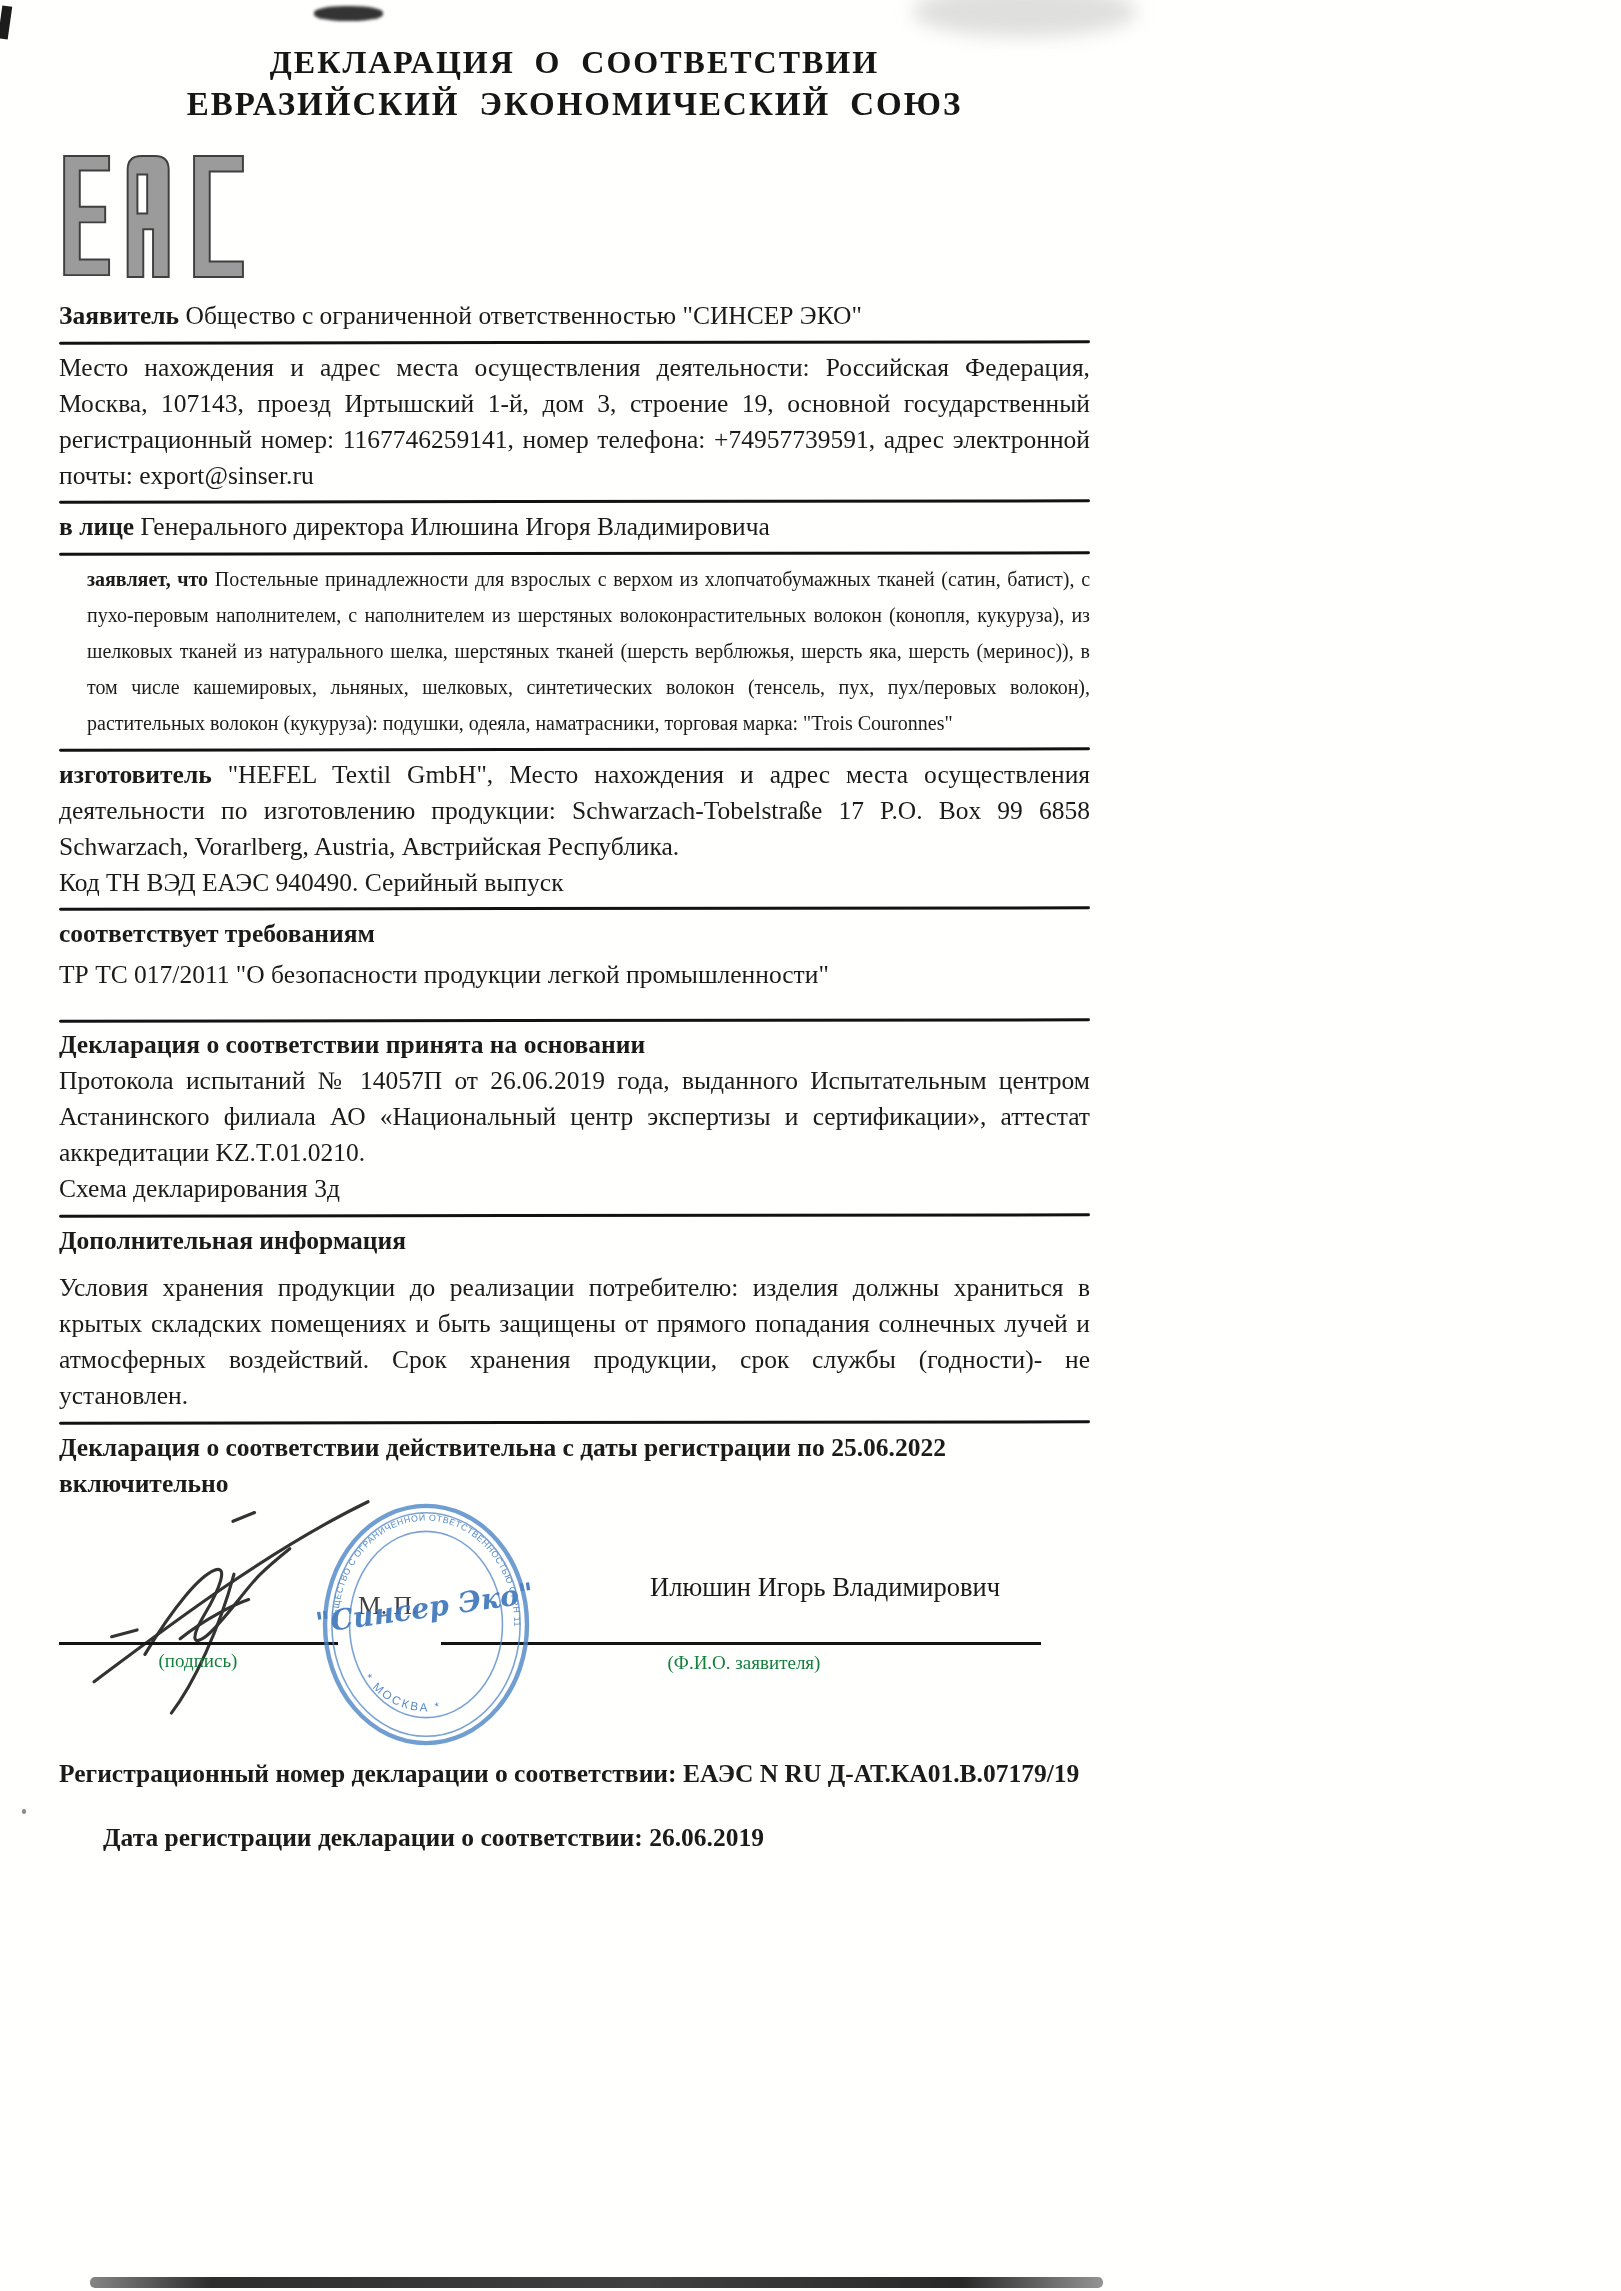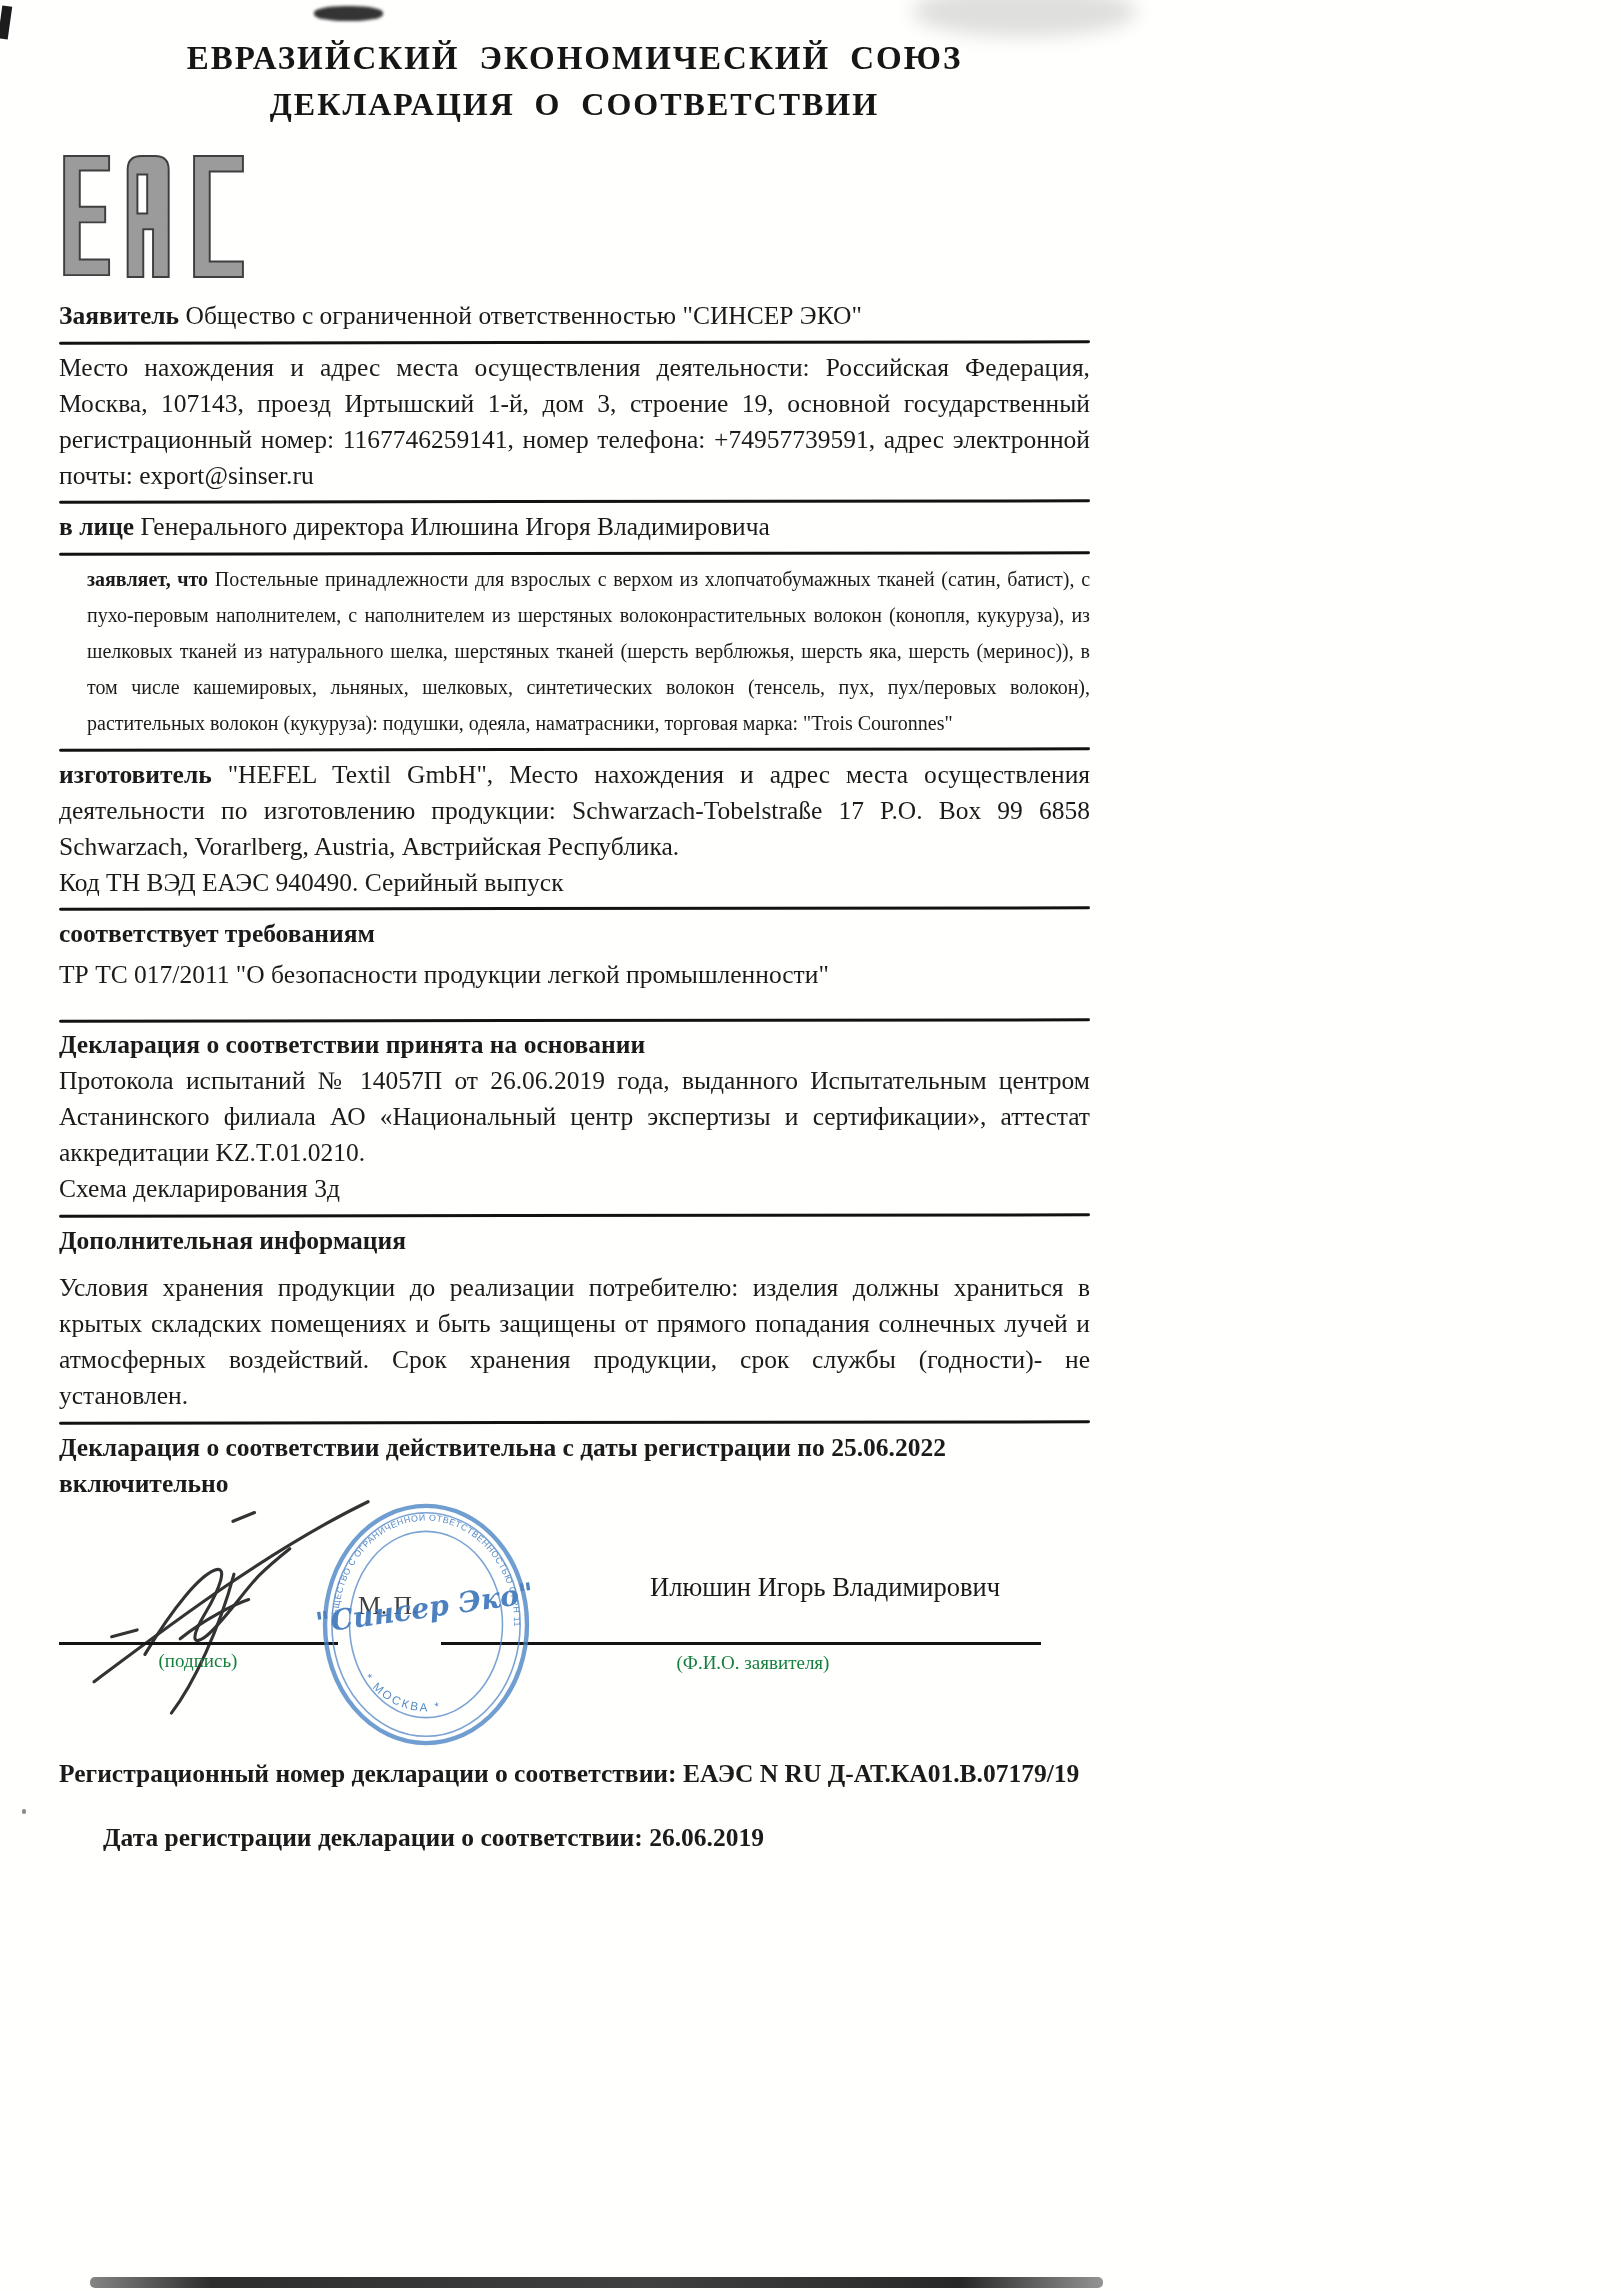--- a/index.html
+++ b/index.html
@@ -41,22 +41,22 @@
 <div class="page">
 
   <div class="artifact-corner"></div>
   <div class="artifact-blob" style="left:314px; top:5.9px; width:69px; height:14.7px;"></div>
   <div class="artifact-shadow" style="left:912px; top:-13.7px; width:225px; height:51px;"></div>
   <div class="artifact-strip"></div>
   <div class="artifact-dot"></div>
 
   <div class="content">
 
+    <div class="title" style="margin-top:3.9px; font-size:32px;">ДЕКЛАРАЦИЯ О СООТВЕТСТВИИ</div>
     <div class="title">ЕВРАЗИЙСКИЙ ЭКОНОМИЧЕСКИЙ СОЮЗ</div>
-    <div class="title" style="margin-top:3.9px; font-size:32px;">ДЕКЛАРАЦИЯ О СООТВЕТСТВИИ</div>
 
     <div class="logo">
       <svg width="188" height="127" viewBox="0 0 192 130">
         <g fill="#9b9b9b" stroke="#3f3f3f" stroke-width="2">
           <path d="M3 3 h46 v15 h-30 v37 h26 v16 h-26 v38 h30 v16 h-46 z"></path>
           <path d="M68 127 v-110 q0-14 14-14 h14 q14 0 14 14 v110 h-16 v-49 h-10 v49 z M78 62 h10 v-40 h-10 z"></path>
           <path d="M136 3 h50 v16 h-34 v92 h34 v16 h-50 z"></path>
         </g>
       </svg>
     </div>
@@ -130,21 +130,21 @@
         </g>
       </svg>
 
       <div class="sig-line" style="left:0; top:127px; width:279px;"></div>
       <div class="caption" style="left:41px; top:135px; width:196px;">(подпись)</div>
 
       <div class="mp" style="left:299px; top:76px;">М. П.</div>
 
       <div class="sig-line" style="left:382px; top:127px; width:600px;"></div>
       <div class="signer-name" style="left:451px; top:57px; width:490px;">Илюшин Игорь Владимирович</div>
-      <div class="caption" style="left:449px; top:137px; width:490px;">(Ф.И.О. заявителя)</div>
+      <div class="caption" style="left:440px; top:137px; width:490px;">(Ф.И.О. заявителя)</div>
 
       <div class="stamp" style="left:257px; top:-15.7px;">
         <svg width="221" height="250" viewBox="0 0 225 255">
           <defs>
             <path id="tp-top" d="M 22 127 A 90 106 0 1 1 202 127" fill="none"></path>
             <path id="tp-bot" d="M 38 162 A 82 94 0 0 0 186 162" fill="none"></path>
           </defs>
           <g stroke="#4a82c4" fill="none">
             <ellipse cx="112" cy="127" rx="103" ry="121" stroke-width="4.5" stroke-opacity="0.85"></ellipse>
             <ellipse cx="112" cy="127" rx="96" ry="114" stroke-width="1.6" stroke-opacity="0.8"></ellipse>

